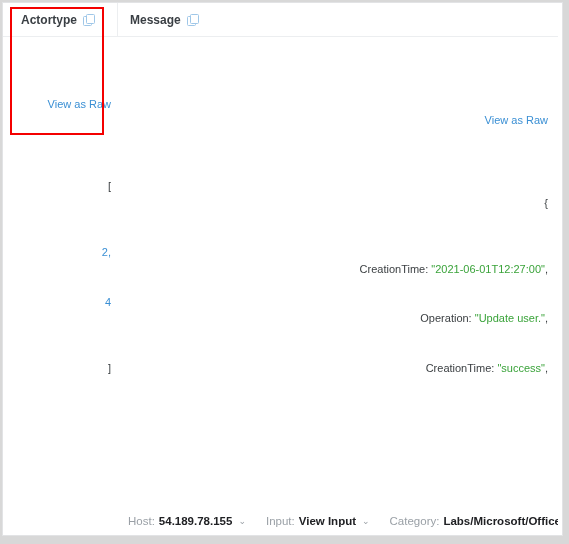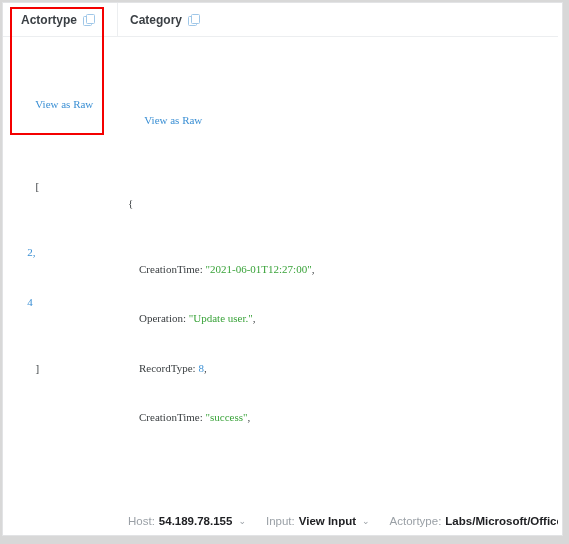--- a/index.html
+++ b/index.html
@@ -81,25 +81,26 @@
     position: absolute;
     left: 114px;
     top: 0;
     width: 1px;
     height: 34px;
     background: #eceef0;
   }
 
   
   .code {
-    font-family: Liberation Serif, serif;
+    font-family: Liberation Sans, sans-serif;
     font-size: 11px;
     line-height: 16.5px;
     white-space: pre;
     color: #3c4043;
+    text-align: right;
   }
   .left-pane {
     position: absolute;
     left: 16px;
     top: 43px;
     width: 92px;
   }
   .right-pane {
     position: absolute;
     left: 125px;
@@ -173,21 +174,21 @@
 
 <div class="panel">
 
   <div class="header-row">
     <div class="col-head left">
       <span>Actortype</span>
       <span class="copy-icon"></span>
     </div>
     <div class="col-divider"></div>
     <div class="col-head right">
-      <span>Category</span>
+      <span>Message</span>
       <span class="copy-icon"></span>
     </div>
   </div>
 
   <div class="left-pane code">
     <div class="line">
       <span class="raw-link">View as Raw</span>
     </div>
     <div class="line">
       <span class="tok-pun">[</span>
@@ -202,21 +203,20 @@
   <div class="right-pane code">
 
     <div class="line">
       <span class="raw-link">View as Raw</span>
     </div>
 
     <div class="line"><span class="tok-pun">{</span></div>
 
     <div class="line">    <span class="tok-key">CreationTime:</span> <span class="tok-str">"2021-06-01T12:27:00"</span><span class="tok-pun">,</span></div>
     <div class="line">    <span class="tok-key">Operation:</span> <span class="tok-str">"Update user."</span><span class="tok-pun">,</span></div>
-    <div class="line">    <span class="tok-key">RecordType:</span> <span class="tok-num">8</span><span class="tok-pun">,</span></div>
     <div class="line">    <span class="tok-key">CreationTime:</span> <span class="tok-str">"success"</span><span class="tok-pun">,</span></div>
     
     
     
     
     
     
 
     
     
@@ -240,21 +240,21 @@
       <span class="meta-label">Host:</span>
       <span class="meta-value">54.189.78.155</span>
       <span class="chev">⌄</span>
     </span>
     <span class="meta">
       <span class="meta-label">Input:</span>
       <span class="meta-value">View Input</span>
       <span class="chev">⌄</span>
     </span>
     <span class="meta">
-      <span class="meta-label">Actortype:</span>
+      <span class="meta-label">Category:</span>
       <span class="meta-value">Labs/Microsoft/Office365</span>
 
     </span>
   </div>
 
   <div class="gutter"></div>
 
   <div class="red-box" style="border-color: rgb(244, 0, 0);"></div>
 </div>
 

